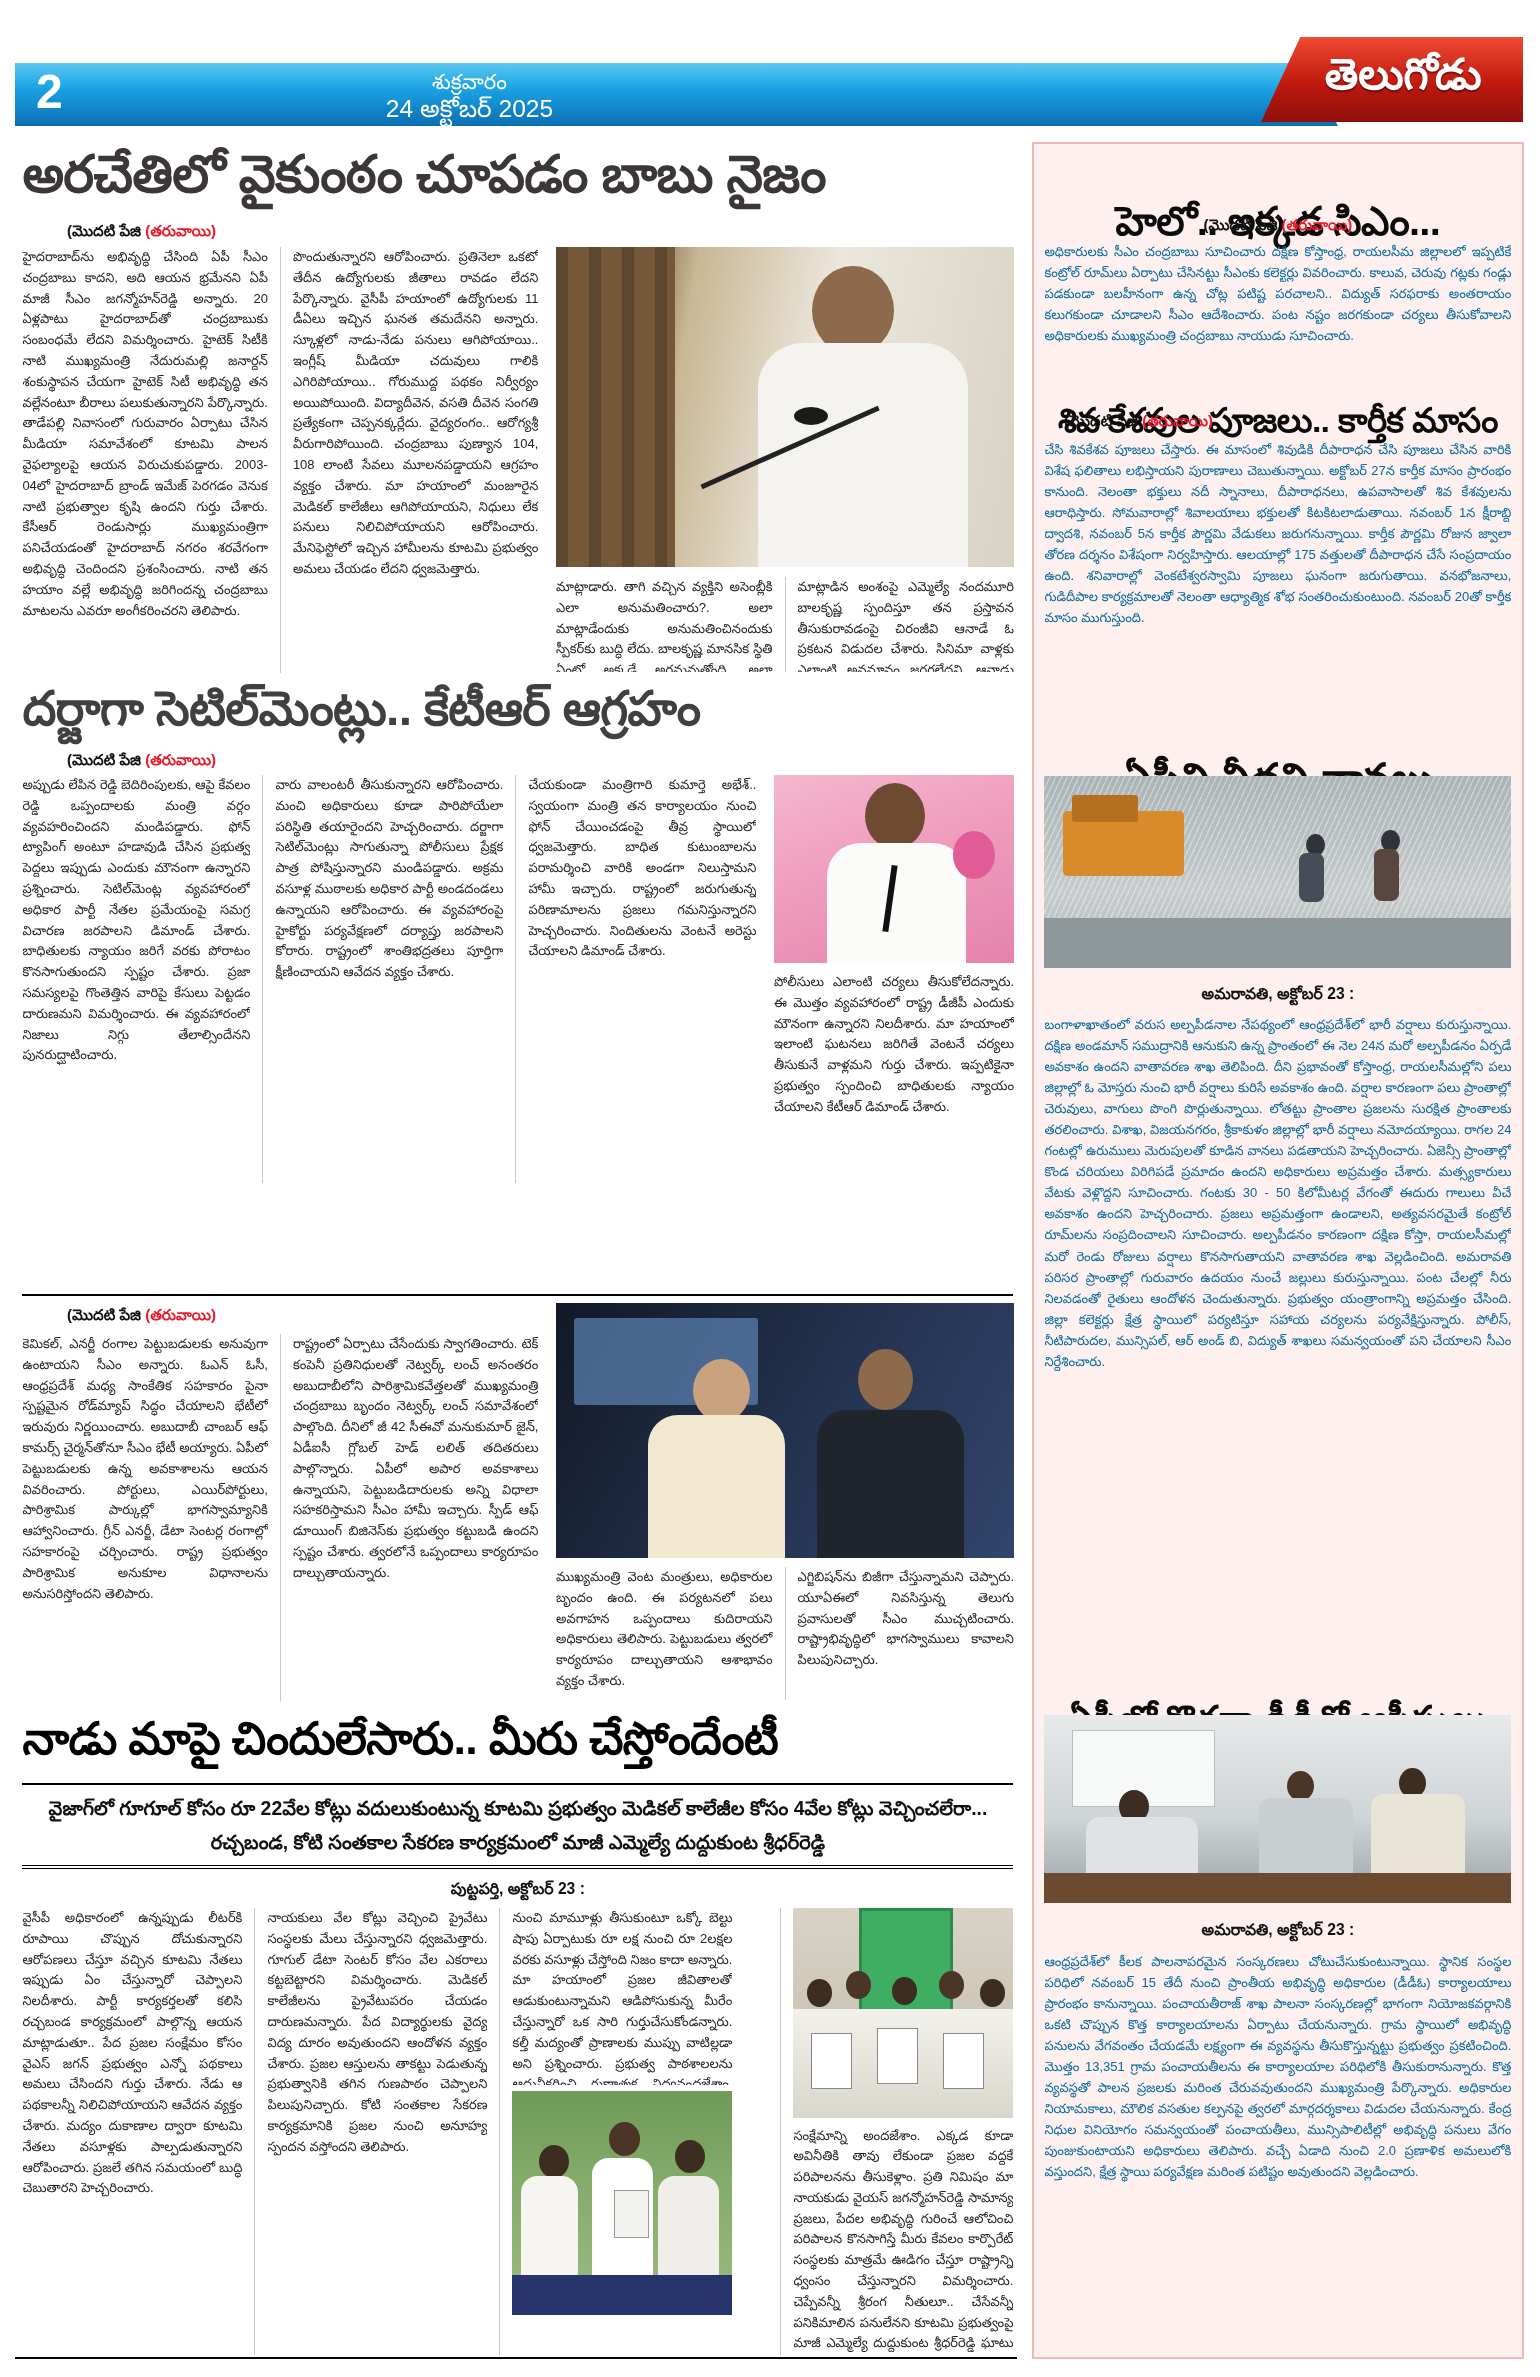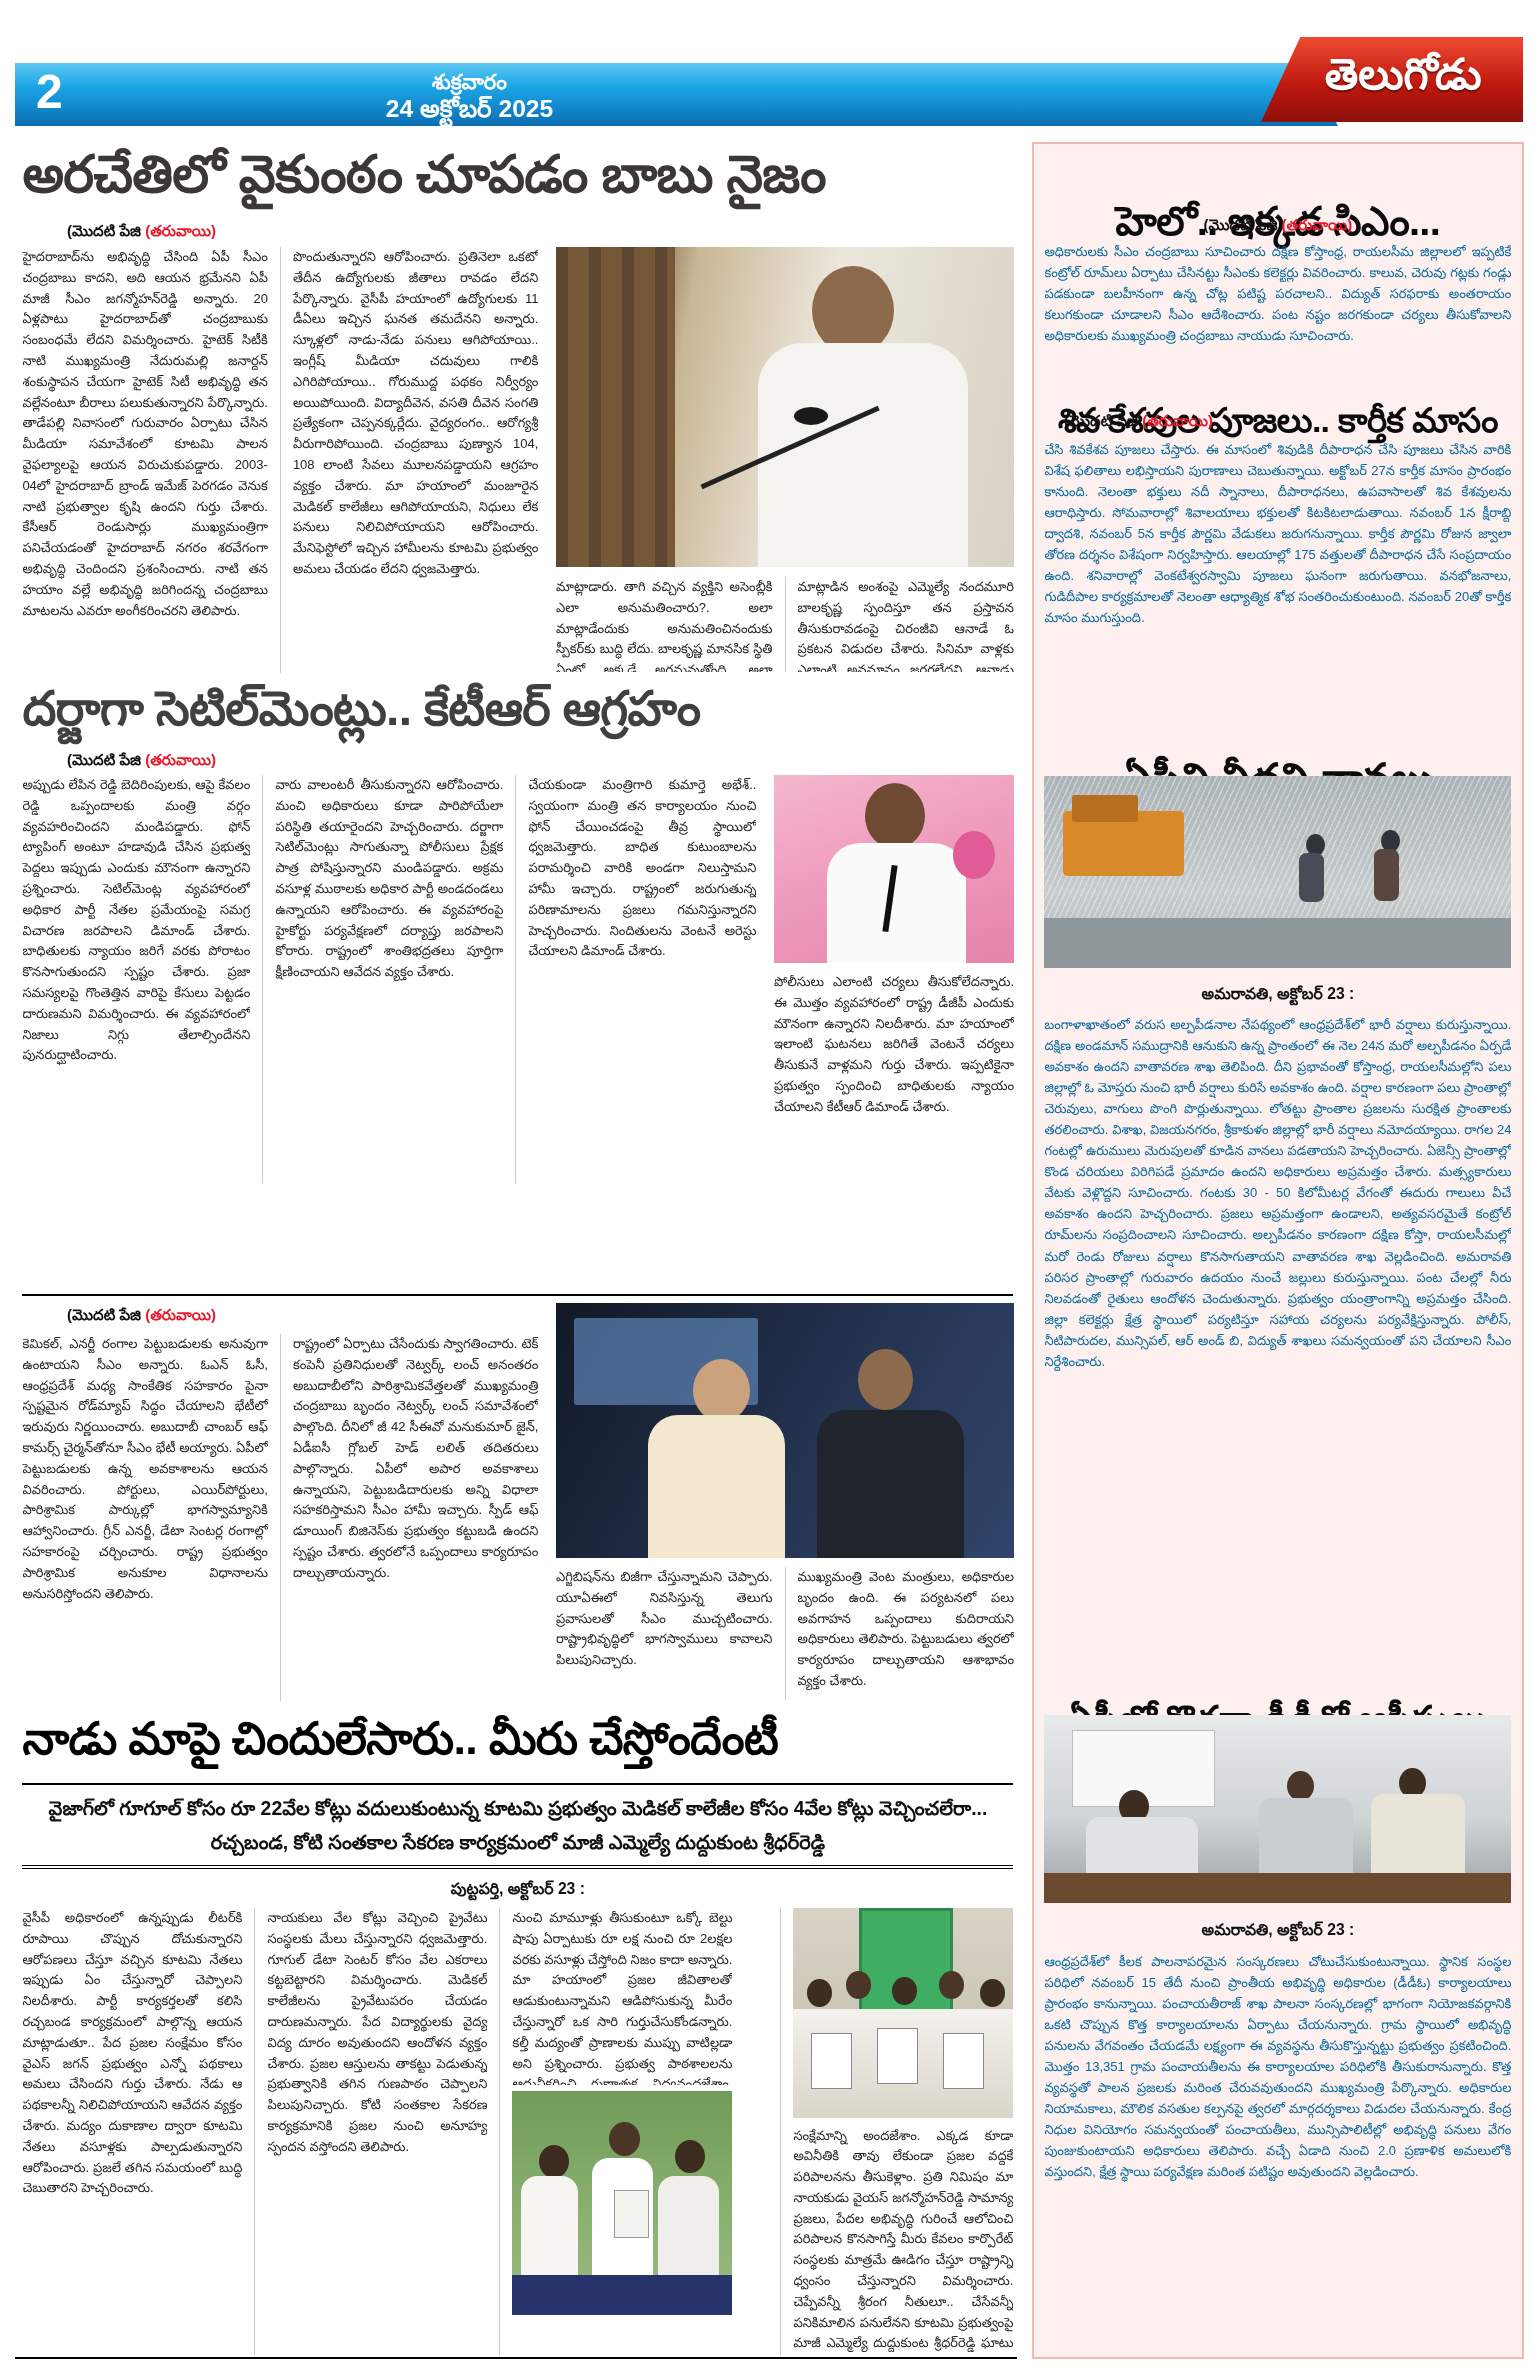--- a/index.html
+++ b/index.html
@@ -4,21 +4,21 @@
 <style>
   html,body{margin:0;padding:0;background:#ffffff;}
   #page{position:relative;width:1541px;height:2377px;background:#ffffff;overflow:hidden;
         font-family:"Liberation Sans","DejaVu Sans",sans-serif;color:#1c1c1c;}
 
   
   .topbar{position:absolute;left:15px;top:63px;width:1323px;height:63px;
           background:linear-gradient(180deg,#5cc8f2 0%,#1aa3e4 40%,#0c6eb2 100%);
           clip-path:polygon(0 0,97.6% 0,100% 100%,0 100%);}
   .pagenum{position:absolute;left:21px;top:4.5px;color:#fff;font-size:48px;font-weight:bold;line-height:1;}
-  .daydate{position:absolute;left:246px;top:6px;width:417px;text-align:center;color:#fff;font-weight:bold;}
+  .daydate{position:absolute;left:246px;top:6px;width:417px;text-align:center;color:#fff;font-weight:normal;}
   .daydate .day{font-size:21px;line-height:1.2;}
   .daydate .date{font-size:24.6px;line-height:1.2;}
   .masthead{position:absolute;left:1261px;top:37px;width:262px;height:85px;
             background:linear-gradient(180deg,#ef4a32 0%,#c0190f 55%,#8d0f0a 100%);
             clip-path:polygon(15% 0,100% 0,100% 100%,0 100%);
             display:flex;align-items:center;justify-content:center;}
   .masthead span{color:#fff;font-size:43px;font-weight:bold;padding-left:22.4px;
                  text-shadow:0 1.5px 1.5px rgba(0,0,0,.45);}
 
   
@@ -147,24 +147,24 @@
 
   <div class="ph ph-abudhabi" style="left:556px;top:1303px;width:458px;height:255px;">
     <div class="blk" style="left:4%;top:6%;width:40%;height:34%;background:#5a7fae;opacity:.75;border-radius:3px;"></div>
     <div class="dot" style="left:30%;top:22%;width:57px;height:63px;background:#caa27e;"></div>
     <div class="blk" style="left:20%;top:44%;width:30%;height:56%;background:#f2e7cf;border-radius:30px 30px 0 0;"></div>
     <div class="dot" style="left:66%;top:18%;width:55px;height:61px;background:#8c6a4b;"></div>
     <div class="blk" style="left:57%;top:42%;width:32%;height:58%;background:#20242c;border-radius:30px 30px 0 0;"></div>
   </div>
   <div class="colwrap" style="position:absolute;left:556px;top:1567px;width:458px;height:133px;">
     <div class="col">
+        <p class="body-txt">ముఖ్యమంత్రి వెంట మంత్రులు, అధికారుల బృందం ఉంది. ఈ పర్యటనలో పలు అవగాహన ఒప్పందాలు కుదిరాయని అధికారులు తెలిపారు. పెట్టుబడులు త్వరలో కార్యరూపం దాల్చుతాయని ఆశాభావం వ్యక్తం చేశారు.</p>
+      </div>
+    <div class="col">
         <p class="body-txt">ఎగ్జిబిషన్‌ను బిజీగా చేస్తున్నామని చెప్పారు. యూఏఈలో నివసిస్తున్న తెలుగు ప్రవాసులతో సీఎం ముచ్చటించారు. రాష్ట్రాభివృద్ధిలో భాగస్వాములు కావాలని పిలుపునిచ్చారు.</p>
-      </div>
-    <div class="col">
-        <p class="body-txt">ముఖ్యమంత్రి వెంట మంత్రులు, అధికారుల బృందం ఉంది. ఈ పర్యటనలో పలు అవగాహన ఒప్పందాలు కుదిరాయని అధికారులు తెలిపారు. పెట్టుబడులు త్వరలో కార్యరూపం దాల్చుతాయని ఆశాభావం వ్యక్తం చేశారు.</p>
       </div>
   </div>
 
   <div class="hl" style="position:absolute;left:22.4px;top:1714px;width:991px;font-size:45px;color:#000;">నాడు మాపై చిందులేసారు.. మీరు చేస్తోందేంటీ</div>
   <div class="rule" style="left:22.4px;top:1783px;width:991px;height:1.5px;"></div>
   <div style="position:absolute;left:30px;top:1792px;width:976px;text-align:center;font-size:19.4px;font-weight:bold;line-height:1.75;color:#111;">వైజాగ్‌లో గూగూల్ కోసం రూ 22వేల కోట్లు వదులుకుంటున్న కూటమి ప్రభుత్వం మెడికల్ కాలేజీల కోసం 4వేల కోట్లు వెచ్చించలేరా... రచ్చబండ, కోటి సంతకాల సేకరణ కార్యక్రమంలో మాజీ ఎమ్మెల్యే దుద్దుకుంట శ్రీధర్‌రెడ్డి</div>
   <div class="rule-double" style="left:22.4px;top:1865px;width:991px;"></div>
   <div class="dateline" style="position:absolute;left:22.4px;top:1880px;width:991px;">పుట్టపర్తి, అక్టోబర్ 23 :</div>
 
   <div class="colwrap" style="position:absolute;left:22.4px;top:1908px;width:991px;height:447px;">

